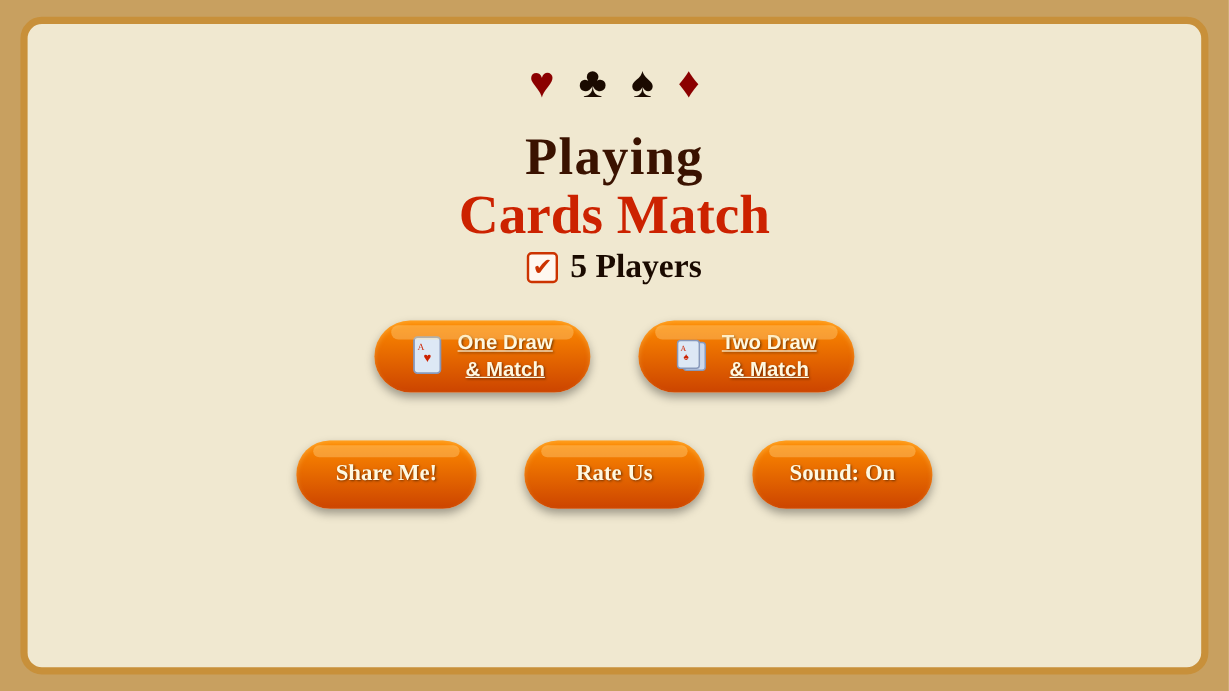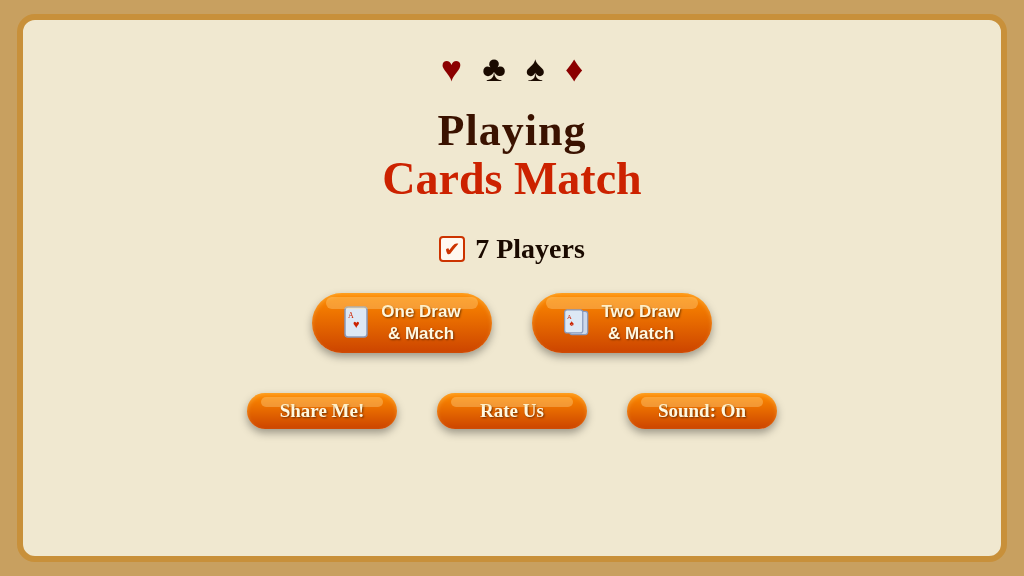--- a/index.html
+++ b/index.html
@@ -47,21 +47,21 @@
       color: #3a1200;
       line-height: 1.05;
       letter-spacing: 1px;
     }
 
     .title-cards-match {
       font-size: 46px;
       font-weight: bold;
       color: #cc2200;
       line-height: 1.1;
-      margin-bottom: 28px;
+      margin-bottom: 2px;
     }
 
     .players-row {
       display: flex;
       align-items: center;
       gap: 10px;
       margin-bottom: 28px;
     }
 
     .checkbox {
@@ -121,33 +121,34 @@
       border-radius: 10px;
     }
 
     .game-btn-text {
       text-align: center;
       color: #fff8e0;
       font-size: 17px;
       font-weight: bold;
       text-shadow: 1px 1px 2px rgba(0,0,0,0.5);
       line-height: 1.3;
+      text-decoration: underline;
     }
 
     .bottom-buttons-row {
       display: flex;
       gap: 40px;
     }
 
     .bottom-btn {
       background: linear-gradient(to bottom, #ff8c00, #cc4400);
       border: none;
       border-radius: 28px;
       padding: 0 30px;
-      height: 36px;
+      height: 57px;
       cursor: pointer;
       color: #fff8e0;
       font-size: 19px;
       font-weight: bold;
       font-family: Georgia, serif;
       text-shadow: 1px 1px 2px rgba(0,0,0,0.5);
       box-shadow: 0 4px 8px rgba(0,0,0,0.35), inset 0 2px 4px rgba(255,200,100,0.4);
       position: relative;
       min-width: 150px;
     }
@@ -182,21 +183,21 @@
     <span class="suit-diamond">♦</span>
   </div>
 
   <div class="title-playing">Playing</div>
   <div class="title-cards-match">Cards Match</div>
 
   <div class="players-row">
     <div class="checkbox">
       <span class="checkbox-check">✔</span>
     </div>
-    <span class="players-label">7 Players</span>
+    <span class="players-label">5 Players</span>
   </div>
 
   <div class="game-buttons-row">
 
     <button class="game-btn">
       <svg class="card-svg" viewBox="0 0 28 36" xmlns="http://www.w3.org/2000/svg">
         <rect x="2" y="2" width="22" height="30" rx="3" fill="#dde8f5" stroke="#8899bb" stroke-width="1.5"></rect>
         <text x="5" y="13" font-size="8" fill="#cc2200" font-family="serif">A</text>
         <text x="10" y="23" font-size="11" fill="#cc2200" font-family="serif">♥</text>
       </svg>

